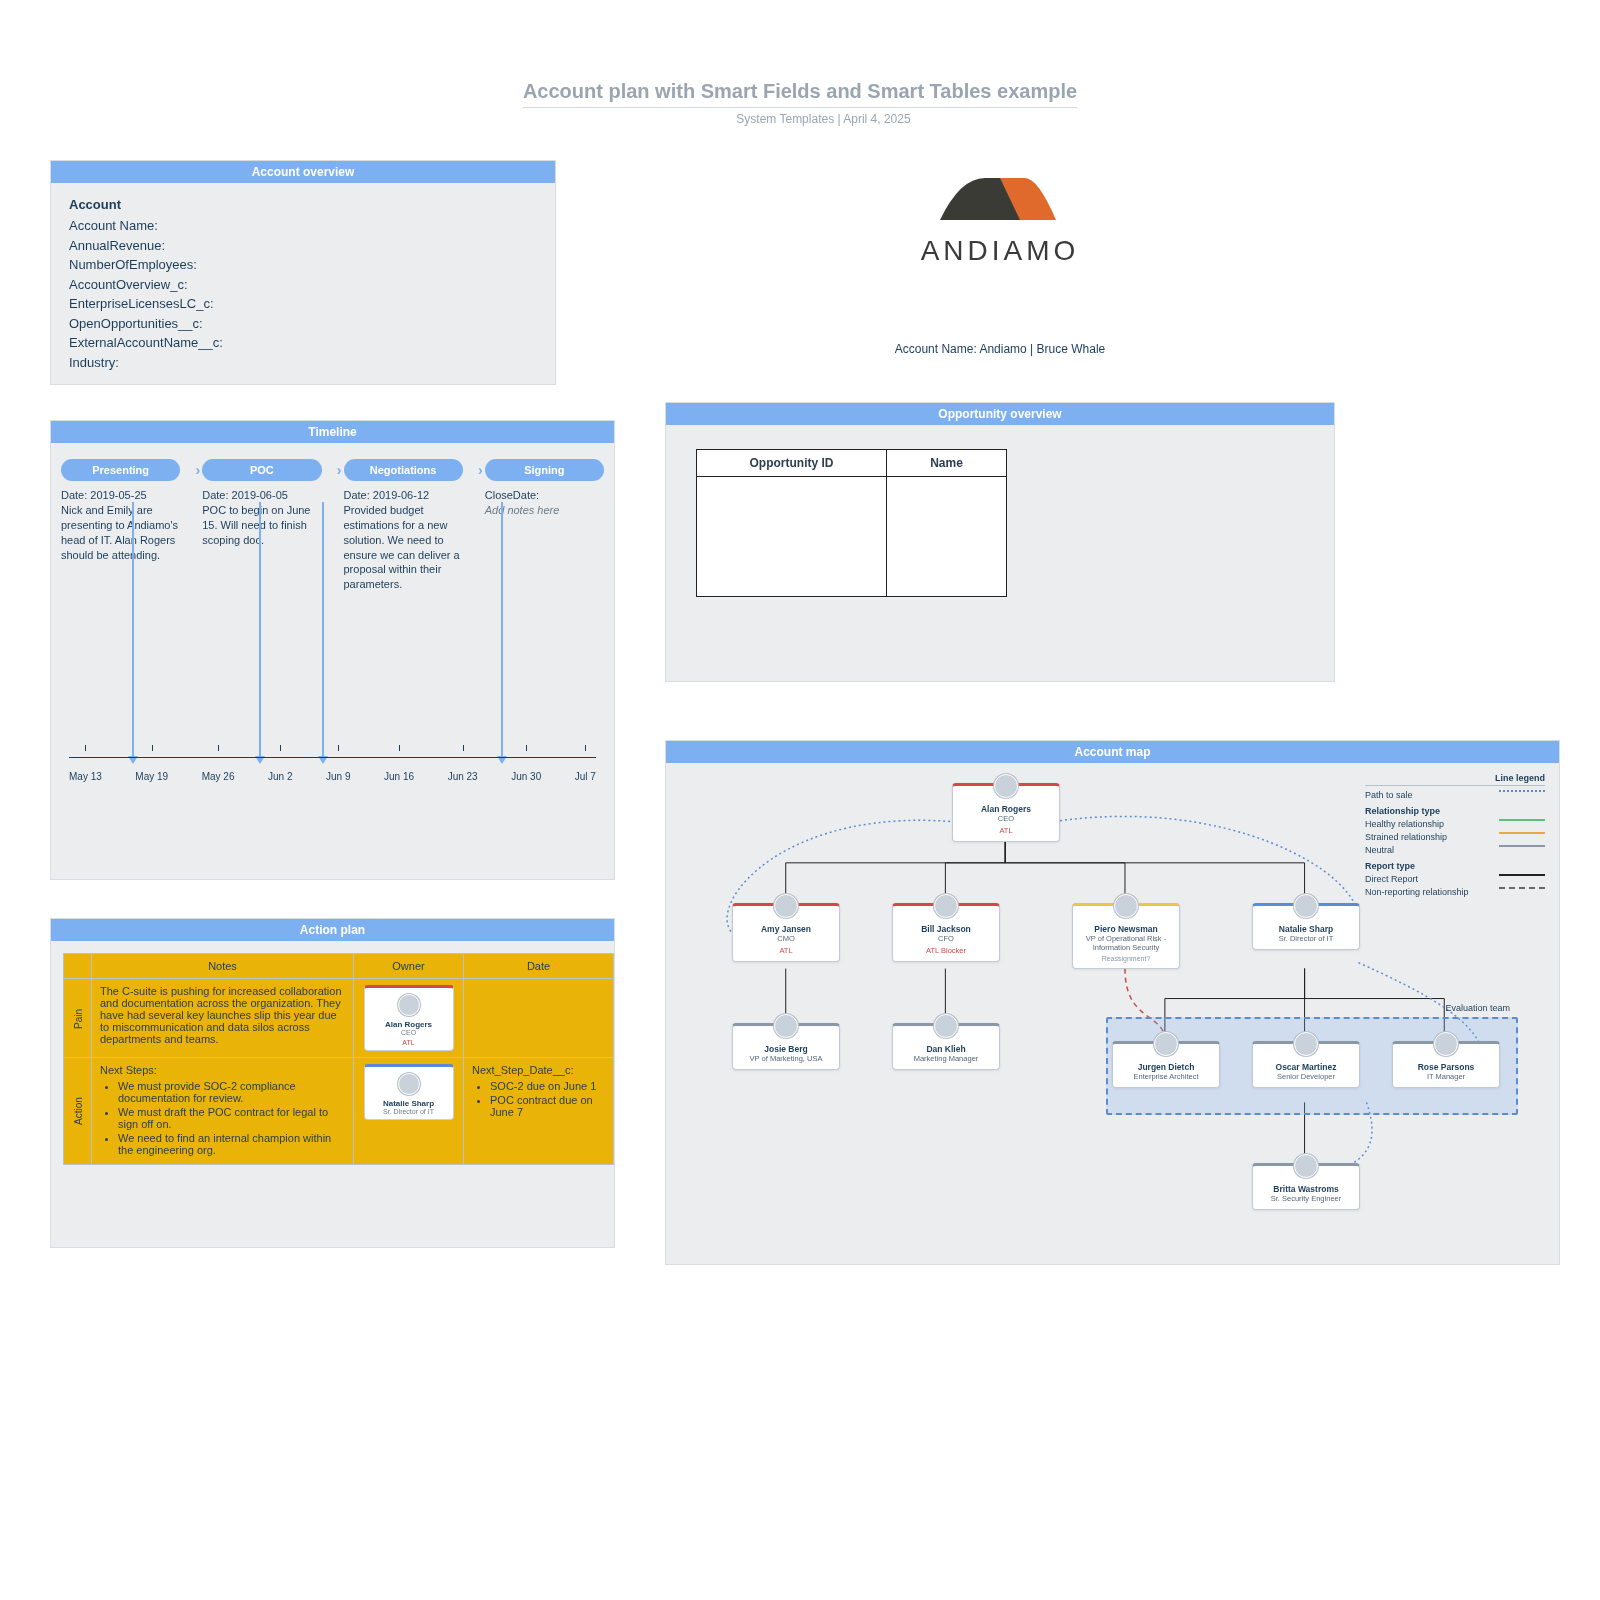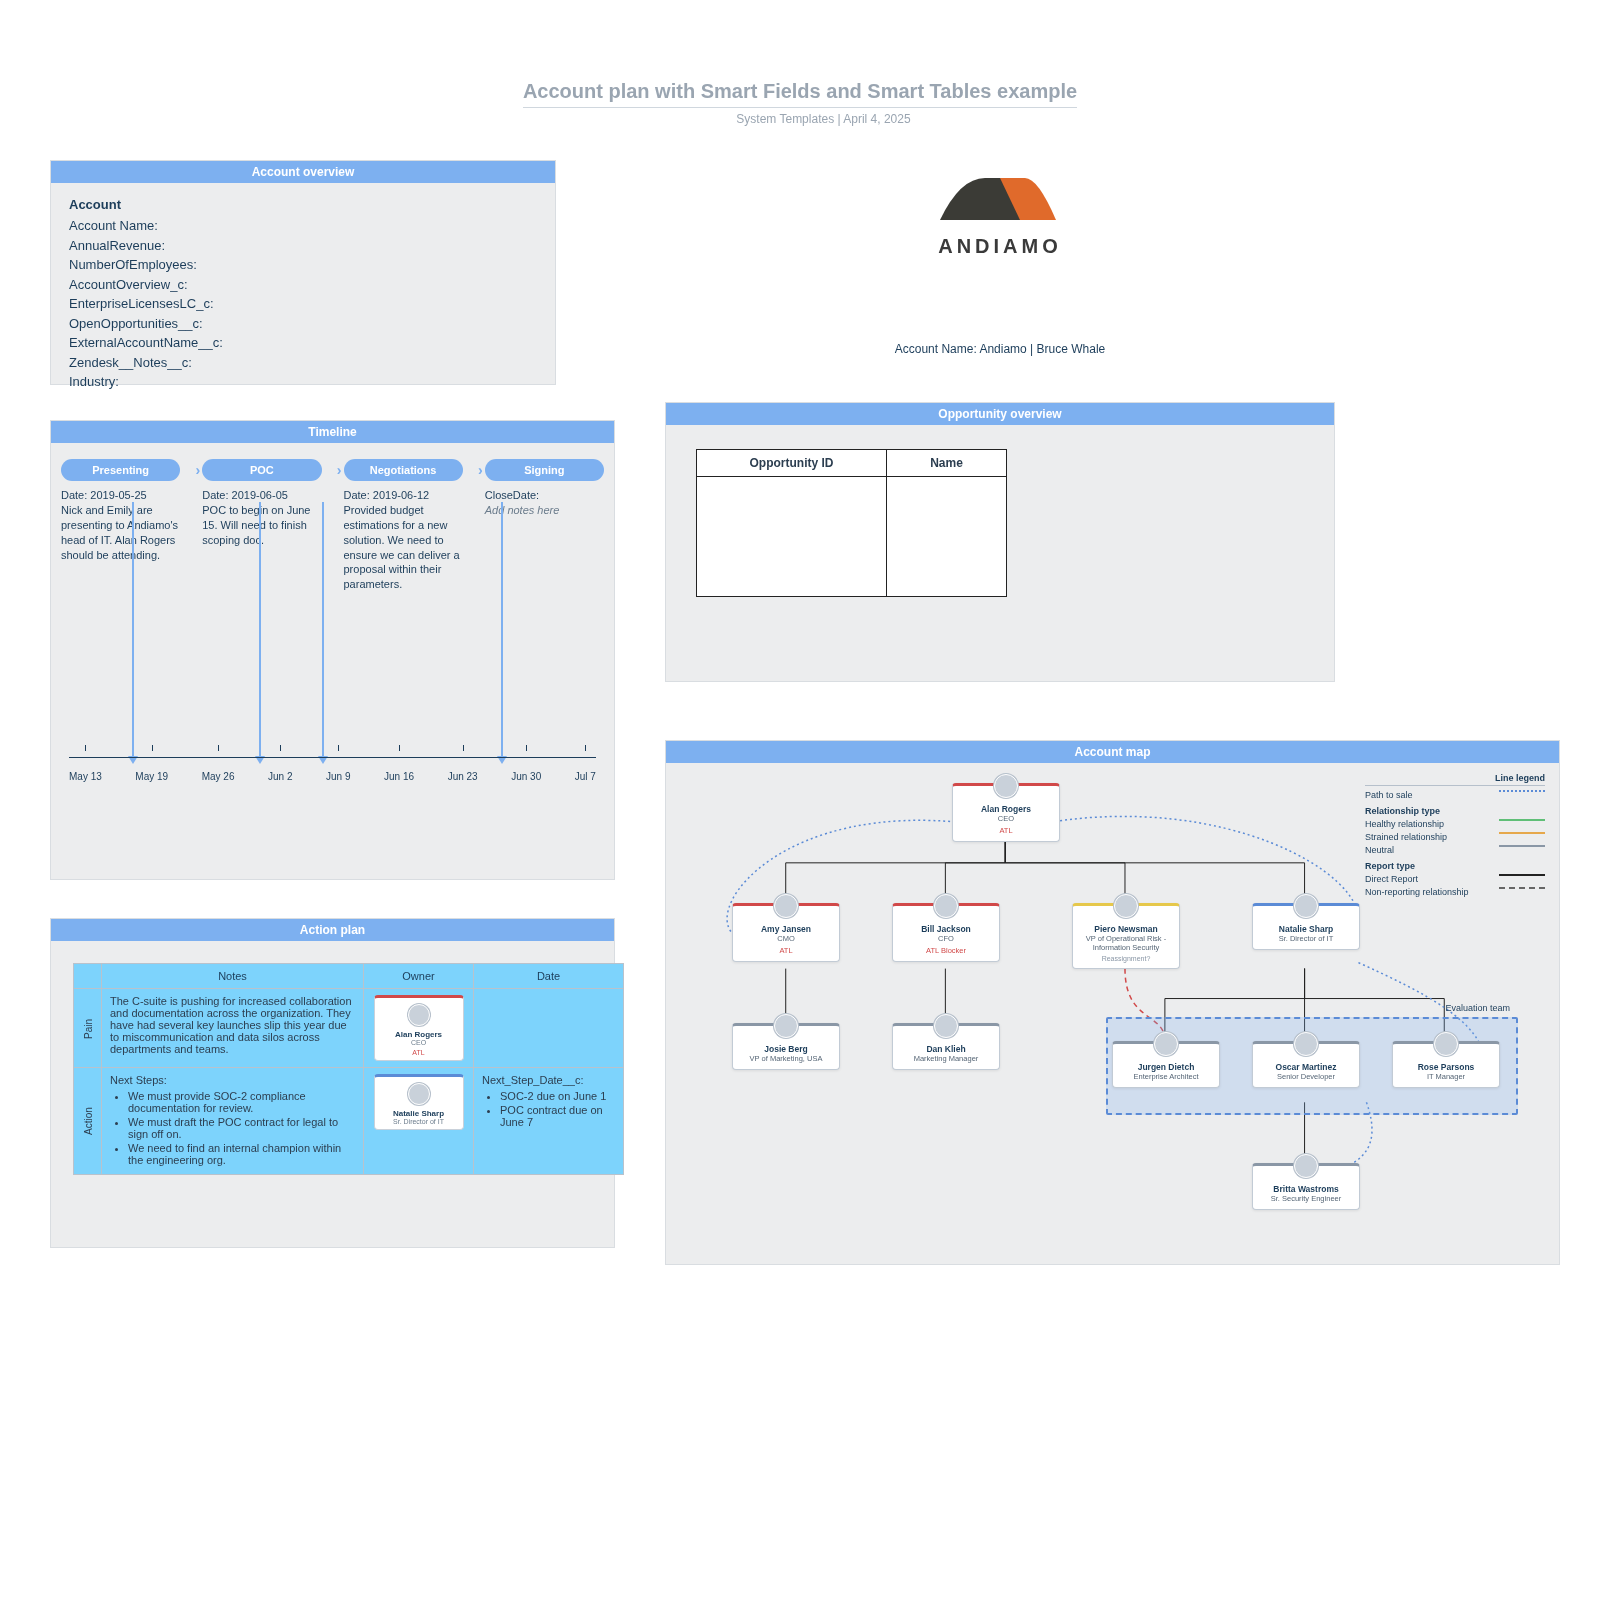--- a/index.html
+++ b/index.html
@@ -75,42 +75,42 @@
   .tl-tick::before { content:""; position:absolute; top:-26px; left:50%; width:1px; height:6px; background:#1c3d5a; }
   .tl-vlines { position: absolute; top: -120px; left: 0; right: 0; bottom: 24px; }
   .tl-vline { position: absolute; width: 2px; background: #7db0f0; top: 0; bottom: 0; }
   .tl-vline::after {
     content:""; position:absolute; bottom:-6px; left:-4px;
     border-left:5px solid transparent; border-right:5px solid transparent; border-top:8px solid #7db0f0;
   }
 
   
   #action-plan { left: 50px; top: 918px; width: 565px; height: 330px; }
-  #action-plan table { width: calc(100% - 12px); margin: 22px; border-collapse: collapse; background: #7dd3fc; font-size: 11px; }
+  #action-plan table { width: calc(100% - 12px); margin: 12px; border-collapse: collapse; background: #eab308; font-size: 11px; }
   #action-plan th, #action-plan td { border: 1px solid #b9c2cc; padding: 6px 8px; vertical-align: top; }
   #action-plan th { font-weight: 400; color: #1c3d5a; text-align: center; }
   #action-plan .row-label {
     width: 22px; text-align: center; font-size: 10px;
     writing-mode: vertical-rl; transform: rotate(180deg);
   }
   .owner-card {
     border: 1px solid #c9d1da; border-top: 3px solid #d14949;
     border-radius: 4px; padding: 6px 4px 4px 4px; text-align: center; font-size: 8px;
     width: 90px; margin: 0 auto; background: #fff;
   }
   .owner-card.bblue { border-top-color: #5b8bd6; }
   .avatar { width: 22px; height: 22px; border-radius: 50%; background: #c9d1da; display: inline-block; margin-bottom: 2px; border: 1px solid #fff; box-shadow: 0 0 0 1px #b6c0cb; }
   .owner-name { font-weight: 700; color: #1c3d5a; }
   .owner-role { color: #6b7c8c; font-size: 7px; }
   .owner-tag { color: #d14949; font-size: 7px; margin-top: 3px; }
 
   
   #logo-area { position: absolute; left: 870px; top: 170px; width: 260px; text-align: center; }
   .andiamo-logo { display:inline-block; }
-  .andiamo-text { font-size: 20px; letter-spacing: 4px; color: #3a3a3a; margin-top: 2px; font-weight: 700; }
+  .andiamo-text { font-size: 28px; letter-spacing: 4px; color: #3a3a3a; margin-top: 2px; font-weight: 400; }
   #acct-name-line { position: absolute; left: 820px; top: 342px; width: 360px; text-align: center; font-size: 12px; color: #1c3d5a; }
 
   
   #opp-overview { left: 665px; top: 402px; width: 670px; height: 280px; }
   #opp-overview table {
     margin: 24px 0 0 30px; border-collapse: collapse; background: #fff;
   }
   #opp-overview th, #opp-overview td { border: 1px solid #222; padding: 6px 18px; font-size: 12px; }
   #opp-overview td { height: 120px; }
 
@@ -170,21 +170,20 @@
   <div class="panel-body">
     <div class="acct-title">Account</div>
     <div id="acct-fields">
         <div class="field-line">Account Name:</div>
         <div class="field-line">AnnualRevenue:</div>
         <div class="field-line">NumberOfEmployees:</div>
         <div class="field-line">AccountOverview_c:</div>
         <div class="field-line">EnterpriseLicensesLC_c:</div>
         <div class="field-line">OpenOpportunities__c:</div>
         <div class="field-line">ExternalAccountName__c:</div>
-        <div class="field-line">Zendesk__Notes__c:</div>
         <div class="field-line">Industry:</div>
       </div>
   </div>
 </div>
 
 <div id="timeline" class="panel">
   <div class="panel-header">Timeline</div>
   <div class="tl-stages" id="tl-stages">
       <div class="tl-stage">
         <div class="tl-pill">Presenting<span class="tl-arrow">›</span></div>

